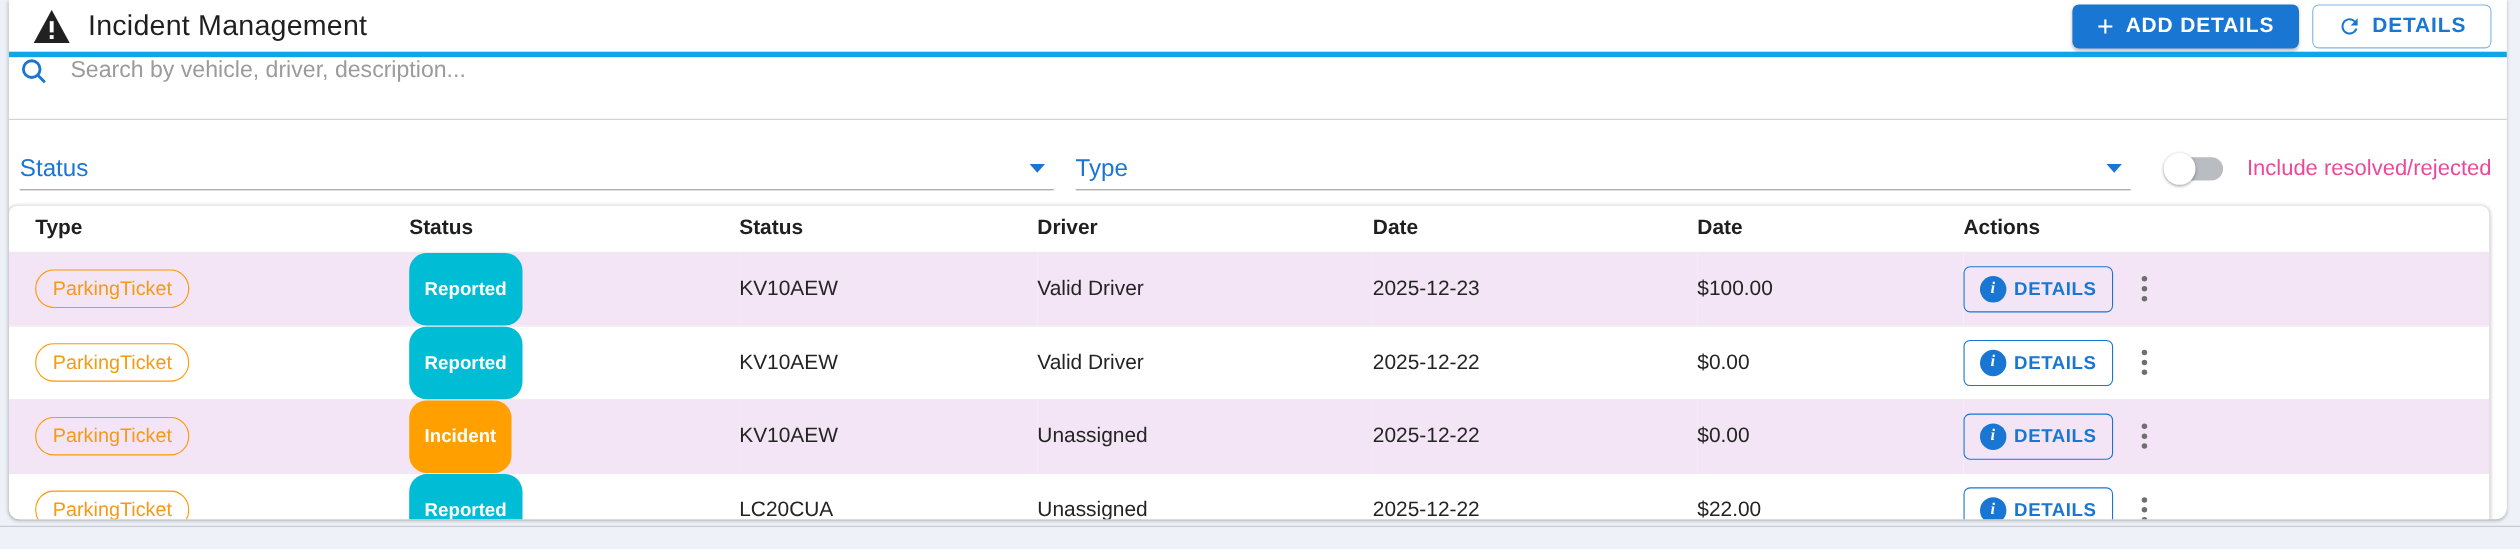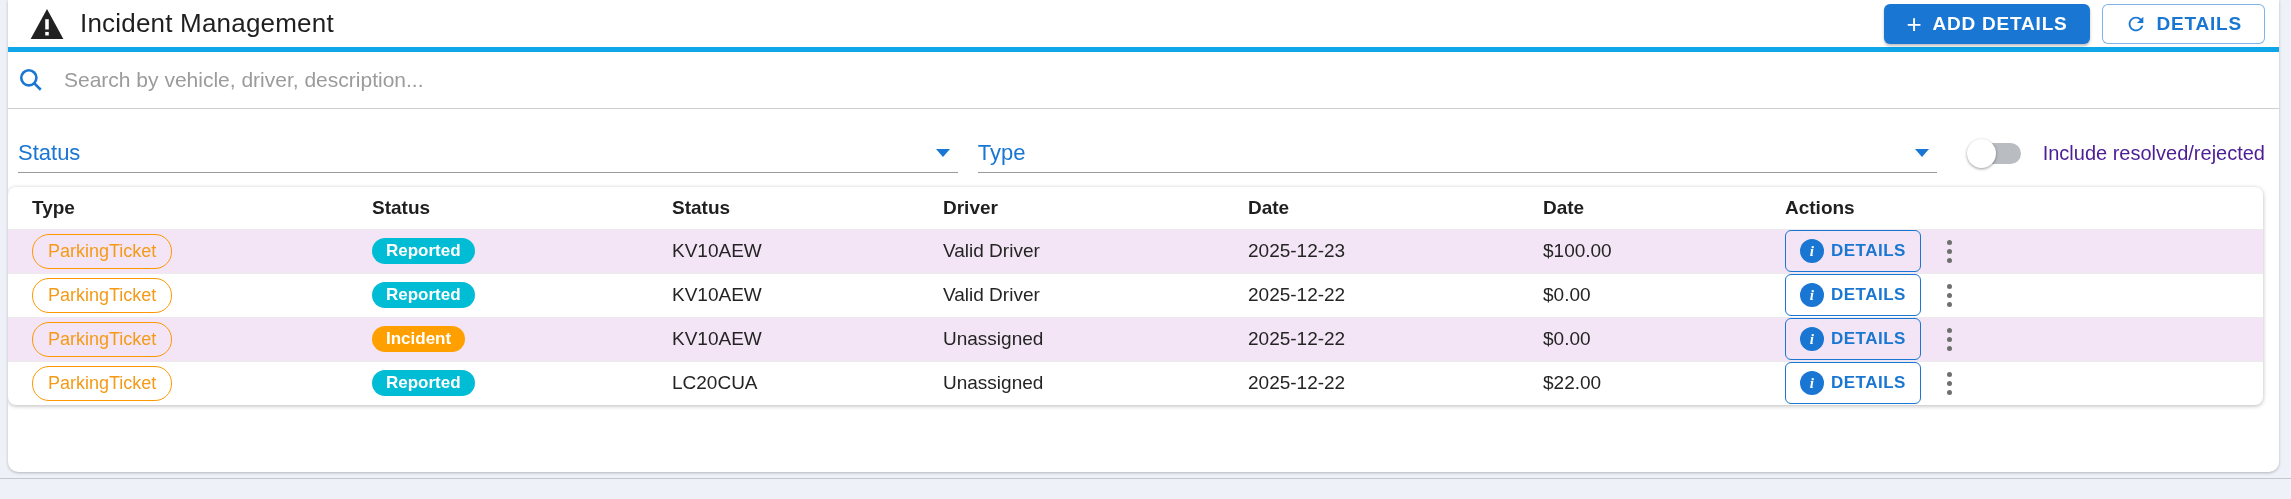--- a/index.html
+++ b/index.html
@@ -21,21 +21,21 @@
   .title-spacer { flex:1; }
   .btn { display:flex; align-items:center; gap:10px; height:40px; border-radius:6px;
     font-size:19px; font-weight:700; letter-spacing:0.8px; cursor:pointer;
     padding:0 22px; border:none; font-family:inherit; }
   .btn-primary { background:#1976d2; color:#ffffff; box-shadow:0 2px 3px rgba(0,0,0,0.25); }
   .btn-outline { background:#ffffff; color:#1976d2; border:1px solid rgba(25,118,210,0.55); margin-left:12px; }
   .plus-glyph { font-size:26px; font-weight:400; line-height:1; }
   .refresh-svg { width:22px; height:22px; fill:#1976d2; }
 
   
-  .search-row { height:57px; display:flex; align-items:center; padding:0 10px 0 10px;
+  .search-row { height:57px; display:flex; align-items:flex-start; padding:0 10px 0 10px;
     border-bottom:1px solid #cfcfcf; }
   .search-svg { width:26px; height:26px; stroke:#1976d2; fill:none; stroke-width:2.4; margin-right:20px; }
   .search-input { flex:1; border:none; outline:none; font-size:21px; color:#212121;
     font-family:inherit; background:transparent; }
   .search-input::placeholder { color:#9b9b9b; }
 
   
   .filter-row { display:flex; align-items:flex-end; padding:20px 14px 0 10px; height:64px; }
   .select { position:relative; height:40px; border-bottom:1px solid #9a9a9a;
     display:flex; align-items:center; cursor:pointer; }
@@ -43,38 +43,38 @@
   .select-type { width:1000px; margin-left:20px; }
   .select-label { font-size:22px; color:#1976d2; }
   .select-arrow { position:absolute; right:8px; top:16px; width:0; height:0;
     border-left:7px solid transparent; border-right:7px solid transparent;
     border-top:8px solid #1976d2; }
   .toggle-wrap { display:flex; align-items:center; margin-left:32px; height:40px; }
   .switch { position:relative; width:52px; height:21px; background:#b9bcc1;
     border-radius:11px; cursor:pointer; flex:0 0 auto; }
   .switch-knob { position:absolute; left:-2px; top:-4px; width:29px; height:29px;
     border-radius:50%; background:#ffffff; box-shadow:0 1px 3px rgba(0,0,0,0.4); }
-  .toggle-label { font-size:20px; color:#4c1d95; margin-left:22px; white-space:nowrap; }
+  .toggle-label { font-size:20px; color:#ec4899; margin-left:22px; white-space:nowrap; }
 
   
   .table-card { margin:14px 16px 0 0; width:2255px; border-radius:8px; overflow:hidden;
     box-shadow:0 1px 4px rgba(0,0,0,0.28); background:#ffffff; }
   table { width:100%; border-collapse:collapse; table-layout:fixed; }
   col.c-type{width:364px} col.c-status{width:300px} col.c-vehicle{width:271px}
   col.c-driver{width:305px} col.c-date{width:295px} col.c-cost{width:242px} col.c-actions{width:478px}
   th { text-align:left; font-size:19px; font-weight:700; color:#1f1f1f; height:42px; padding:0; }
   th.first, td.first { padding-left:24px; }
-  td { font-size:19px; color:#242424; height:44px; padding:0; }
+  td { font-size:19px; color:#242424; height:59px; padding:0; }
   tr.data-row { border-top:1px solid #ebebeb; }
   tr.stripe { background:#f3e5f5; }
 
   .chip-outline { display:inline-block; border:1px solid #ff9800; color:#f59a16;
     border-radius:17px; padding:6px 15px; font-size:18px; background:transparent; }
   .badge { display:inline-block; color:#ffffff; font-weight:700; font-size:17px;
-    border-radius:16px; padding:3px 14px; }
+    border-radius:16px; padding:23px 14px; }
   .badge-teal { background:#00bcd4; }
   .badge-amber { background:#ffa000; }
 
   .actions-cell { display:flex; align-items:center; gap:22px; }
   .details-btn { display:flex; align-items:center; gap:7px; border:1px solid #1976d2;
     border-radius:6px; background:transparent; color:#1976d2; font-weight:700;
     font-size:17px; letter-spacing:0.5px; padding:8px 14px; cursor:pointer; font-family:inherit; }
   .info-icon { width:24px; height:24px; border-radius:50%; background:#1976d2; color:#ffffff;
     font-size:15px; font-weight:700; display:flex; align-items:center; justify-content:center;
     font-family:"Liberation Serif", serif; font-style:italic; }

